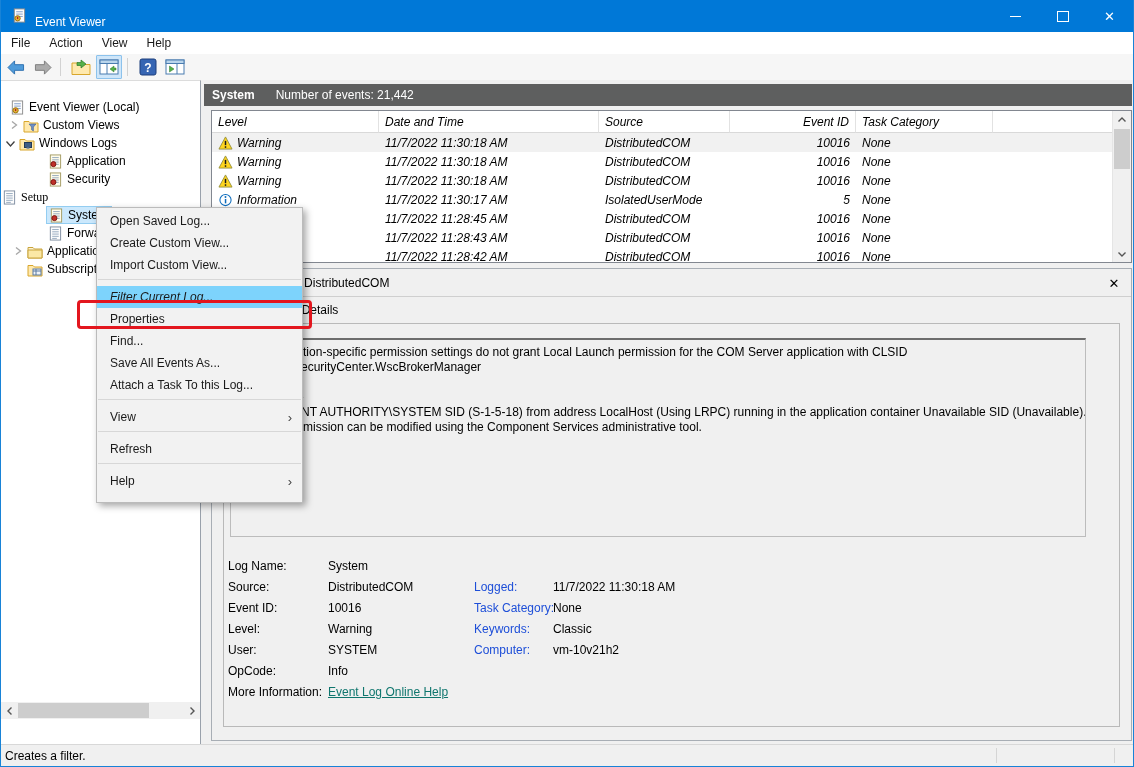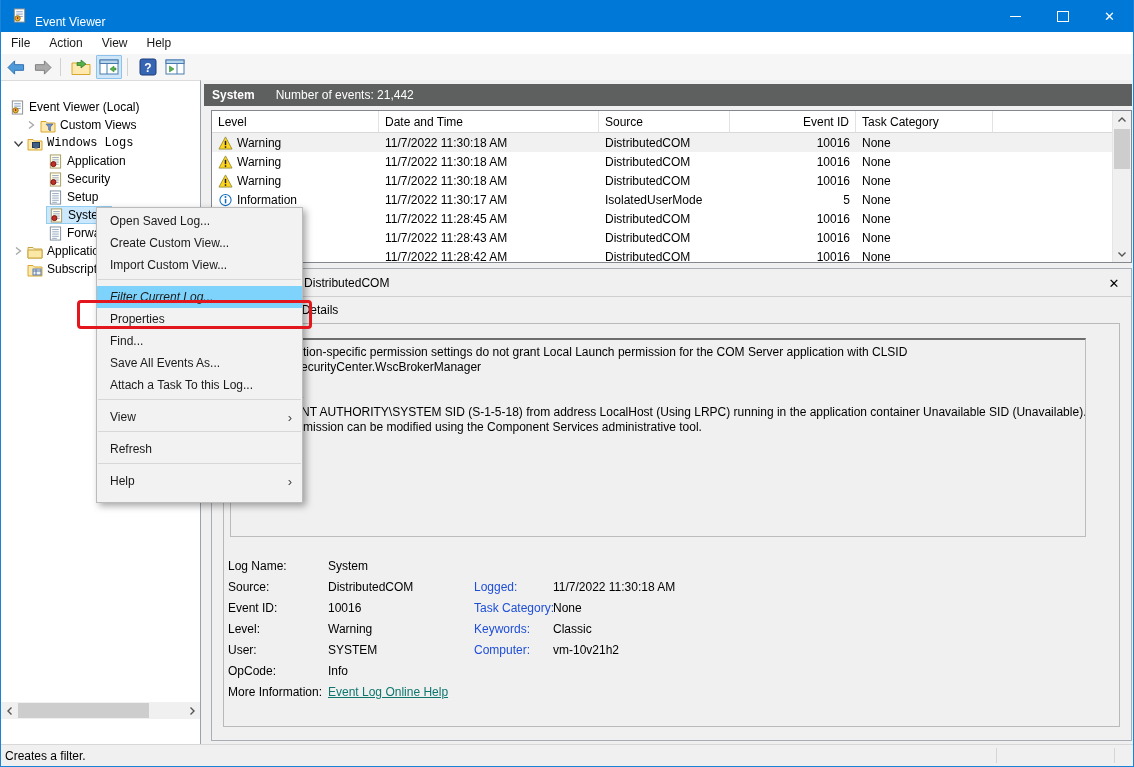--- a/index.html
+++ b/index.html
@@ -35,21 +35,21 @@
   
   #hscroll{left:0;bottom:26px;width:199px;height:17px;background:#f0f0f0;display:flex;align-items:center;}
   .sb-btn{width:17px;height:17px;display:flex;align-items:center;justify-content:center;flex:0 0 17px;}
   #hthumb{height:15px;width:131px;background:#cdcdcd;margin-left:0;}
   
   #logheader{left:203px;top:84px;width:928px;height:22px;background:#5e5f5f;color:#fff;display:flex;align-items:center;}
   #logheader .lh-title{font-weight:bold;font-size:12px;margin-left:8px;}
   #logheader .lh-count{font-size:12px;margin-left:21px;}
   
   #table{left:210px;top:110px;width:921px;height:153px;background:#fff;border:1px solid #828790;box-sizing:border-box;overflow:hidden;}
-  .tgrid{display:grid;grid-template-columns:167px 220px 131px 126px 137px 1fr;width:901px;}
+  .tgrid{display:grid;grid-template-columns:167px 220px 131px 126px 137px 1fr;width:901px;font-style:italic;}
   .thead{height:22px;}
   .thead .tc{border-right:1px solid #e2e2e2;border-bottom:1px solid #d9d9d9;font-size:12px;color:#000;}
   .trow{height:19px;}
   .tc{padding:0 6px;display:flex;align-items:center;white-space:nowrap;overflow:hidden;font-size:12px;color:#000;}
   .tc.right{justify-content:flex-end;}
   .trow.sel{background:#f1f1f1;}
   .lvl-ico{width:15px;height:14px;margin-right:4px;flex:0 0 15px;}
   
   #vscroll{position:absolute;right:0;top:0;width:18px;height:100%;background:#f0f0f0;border-left:1px solid #e5e5e5;}
   #vthumb{position:absolute;left:1px;top:18px;width:16px;height:40px;background:#cdcdcd;}
@@ -187,35 +187,35 @@
               <rect x="3" y="1" width="11" height="14" fill="#fdfdfd" stroke="#8d8d8d"></rect>
               <line x1="5" y1="4" x2="12" y2="4" stroke="#7c99c4"></line>
               <line x1="5" y1="6.5" x2="12" y2="6.5" stroke="#7c99c4"></line>
               <line x1="5" y1="9" x2="12" y2="9" stroke="#7c99c4"></line>
               <circle cx="6.5" cy="11" r="2.8" fill="#e0b73c" stroke="#9d6e00"></circle>
               <rect x="5.8" y="9.4" width="1.4" height="2.4" fill="#b22"></rect>
             </svg>
           </span>
           <span>Event Viewer (Local)</span>
         </div>
-        <div class="tree-row" style="padding-left: 21px;">
+        <div class="tree-row" style="padding-left: 4px;">
           <span class="tree-exp">
             <svg width="12" height="14" viewBox="0 0 12 14">
               <polyline points="4,3.5 8.5,7 4,10.5" fill="none" stroke="#a6a6a6" stroke-width="1.3"></polyline>
             </svg>
           </span>
           <span class="tree-ico">
             <svg width="16" height="15" viewBox="0 0 16 15">
               <path d="M1 3.5 h5 l1.5 1.5 H15 v9 H1 Z" fill="#ffe9ae" stroke="#d8a62c"></path>
               <path d="M6 6 h7 l-2.6 3 v4 l-1.8-1.2 v-2.8 Z" fill="#6f90c8" stroke="#3c5e96" stroke-width="0.6"></path>
             </svg>
           </span>
           <span>Custom Views</span>
         </div>
-        <div class="tree-row" style="padding-left: 8px; font-family: Liberation Mono, monospace;">
+        <div class="tree-row" style="">
           <span class="tree-exp">
             <svg width="13" height="13" viewBox="0 0 13 13">
               <polyline points="2.5,4.5 6.5,9 10.5,4.5" fill="none" stroke="#404040" stroke-width="1.3"></polyline>
             </svg>
           </span>
           <span class="tree-ico">
             <svg width="16" height="15" viewBox="0 0 16 15">
               <path d="M1 3.5 h5 l1.5 1.5 H15 v9 H1 Z" fill="#ffe9ae" stroke="#d8a62c"></path>
               <rect x="5.5" y="6.5" width="7" height="5" fill="#3f5d85" stroke="#223a58"></rect>
               <rect x="7.5" y="11.5" width="3" height="1.6" fill="#8a97a8"></rect>
@@ -242,21 +242,21 @@
               <rect x="3" y="1" width="11" height="14" fill="#fffceb" stroke="#a39a62"></rect>
               <line x1="5" y1="3.8" x2="12" y2="3.8" stroke="#93a7bd"></line>
               <line x1="5" y1="6.2" x2="12" y2="6.2" stroke="#93a7bd"></line>
               <line x1="5" y1="8.6" x2="12" y2="8.6" stroke="#93a7bd"></line>
               <line x1="5" y1="11" x2="12" y2="11" stroke="#93a7bd"></line>
               <circle cx="6.3" cy="10.8" r="2.7" fill="#c03028" stroke="#7d1511"></circle>
             </svg>
           </span>
           <span>Security</span>
         </div>
-        <div class="tree-row" style="padding-left: 46px;">
+        <div class="tree-row" style=" font-family: Liberation Serif, serif;">
           <span class="tree-ico">
             <svg width="16" height="15" viewBox="0 0 16 16">
               <rect x="3" y="1" width="11" height="14" fill="#fdfdfd" stroke="#7e8da0"></rect>
               <line x1="5" y1="3.8" x2="12" y2="3.8" stroke="#93a7bd"></line>
               <line x1="5" y1="6.2" x2="12" y2="6.2" stroke="#93a7bd"></line>
               <line x1="5" y1="8.6" x2="12" y2="8.6" stroke="#93a7bd"></line>
               <line x1="5" y1="11" x2="12" y2="11" stroke="#93a7bd"></line>
               <line x1="5" y1="13.2" x2="10" y2="13.2" stroke="#93a7bd"></line>
             </svg>
           </span>

